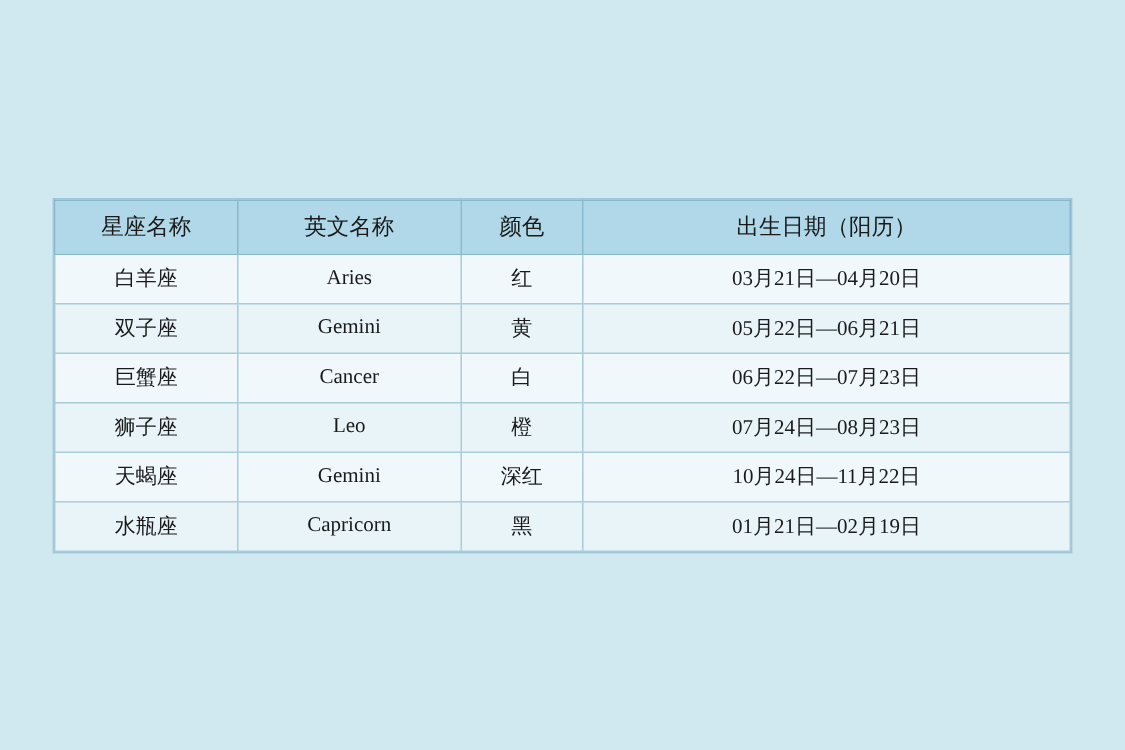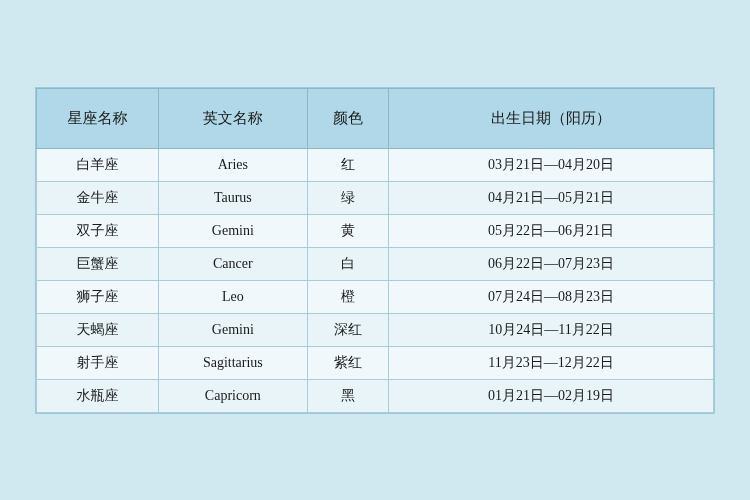--- a/index.html
+++ b/index.html
@@ -28,21 +28,21 @@
       width: 100%;
       border-collapse: collapse;
     }
 
     thead tr {
       background-color: #b0d8e8;
     }
 
     thead th {
       border: 1px solid #88b8cc;
-      padding: 20px 12px;
+      padding: 8px 12px;
       text-align: center;
       font-size: 15px;
       font-weight: normal;
       color: #1a1a1a;
     }
 
     tbody tr {
       background-color: #f0f8fc;
     }
 
@@ -77,26 +77,20 @@
       </tr>
     </thead>
     <tbody id="table-body">
     <tr>
           <td>白羊座</td>
           <td>Aries</td>
           <td>红</td>
           <td>03月21日—04月20日</td>
         </tr>
         <tr>
-          <td>金牛座</td>
-          <td>Taurus</td>
-          <td>绿</td>
-          <td>04月21日—05月21日</td>
-        </tr>
-        <tr>
           <td>双子座</td>
           <td>Gemini</td>
           <td>黄</td>
           <td>05月22日—06月21日</td>
         </tr>
         <tr>
           <td>巨蟹座</td>
           <td>Cancer</td>
           <td>白</td>
           <td>06月22日—07月23日</td>
@@ -107,26 +101,20 @@
           <td>橙</td>
           <td>07月24日—08月23日</td>
         </tr>
         <tr>
           <td>天蝎座</td>
           <td>Gemini</td>
           <td>深红</td>
           <td>10月24日—11月22日</td>
         </tr>
         <tr>
-          <td>射手座</td>
-          <td>Sagittarius</td>
-          <td>紫红</td>
-          <td>11月23日—12月22日</td>
-        </tr>
-        <tr>
           <td>水瓶座</td>
           <td>Capricorn</td>
           <td>黑</td>
           <td>01月21日—02月19日</td>
         </tr>
       </tbody>
   </table>
 </div>
 
 </body></html>

